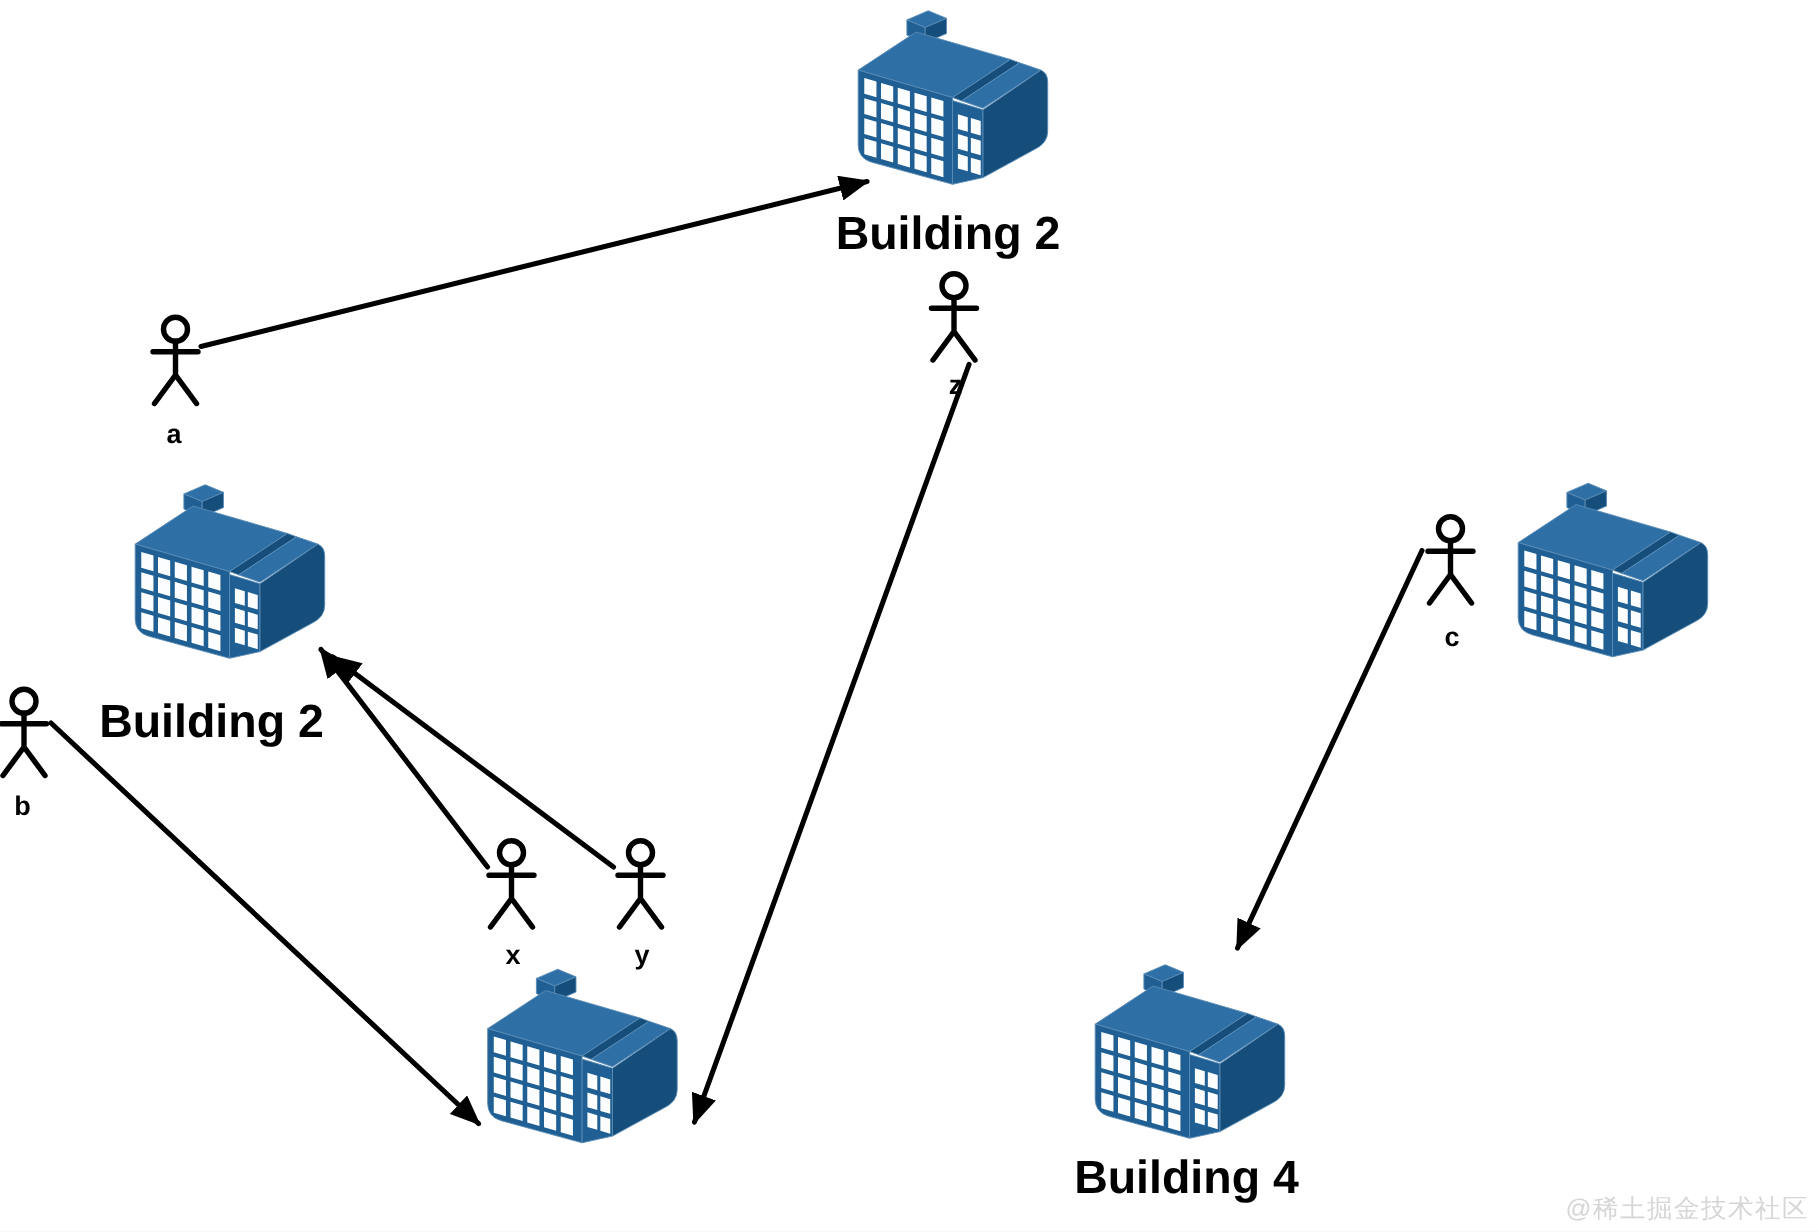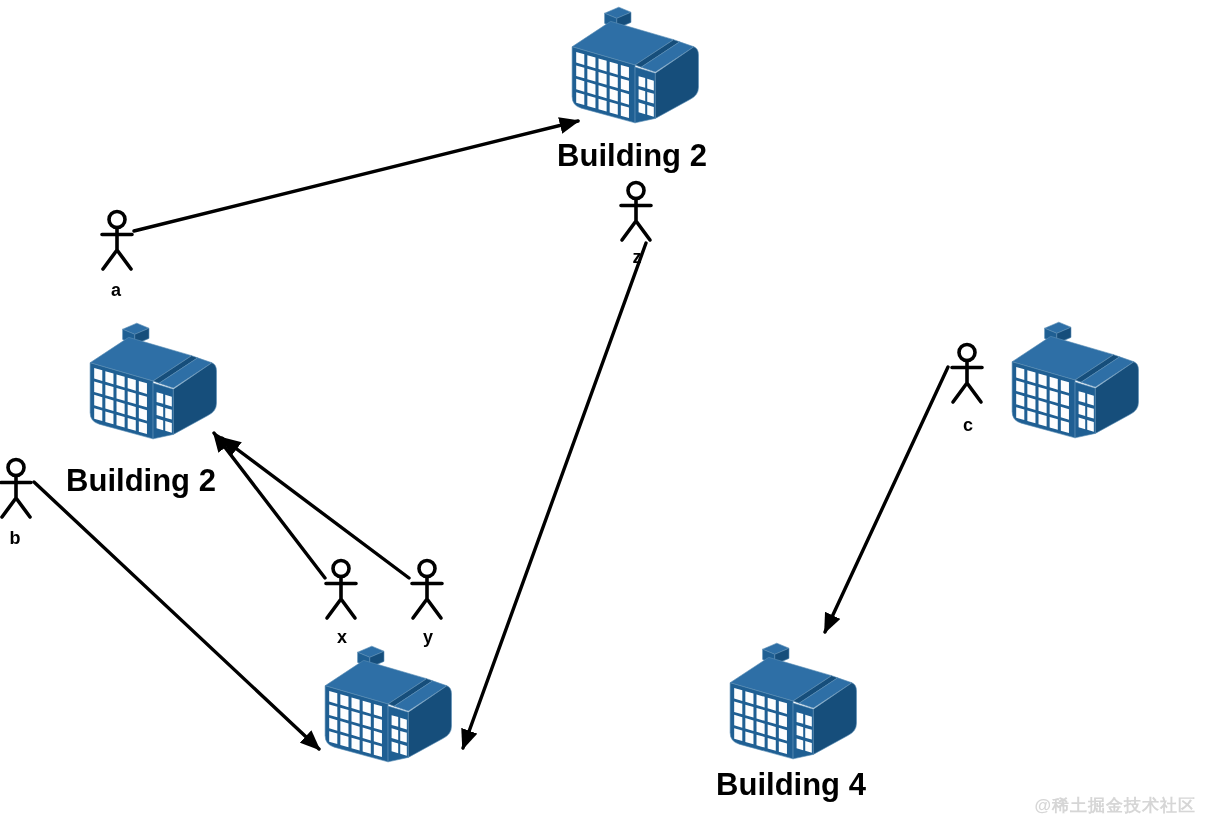--- a/index.html
+++ b/index.html
@@ -23,22 +23,22 @@
   #arrow-layer{z-index:4;pointer-events:none;}
   .node{position:absolute;transform:translate(-50%,-50%);line-height:0;}
   .label{
     position:absolute;transform:translate(-50%,-50%);
     font-weight:bold;color:var(--label);white-space:nowrap;z-index:3;
     letter-spacing:0px;
   }
   .building-label{font-size:31px;}
   .person-label{font-size:18px;}
   .watermark{
-    position:absolute;right:16px;bottom:4px;z-index:5;
-    color:var(--watermark);font-size:17px;font-weight:bold;
+    position:absolute;right:6px;bottom:4px;z-index:5;
+    color:var(--watermark);font-size:17px;font-weight:normal;
     letter-spacing:1px;
   }
 </style>
 </head>
 <body>
 
 <svg width="0" height="0" style="position:absolute" aria-hidden="true">
   <defs>
     <symbol id="bldg" viewBox="0 0 134 118">
       <g stroke="#5a8cb5" stroke-width="0.6" stroke-linejoin="round">

